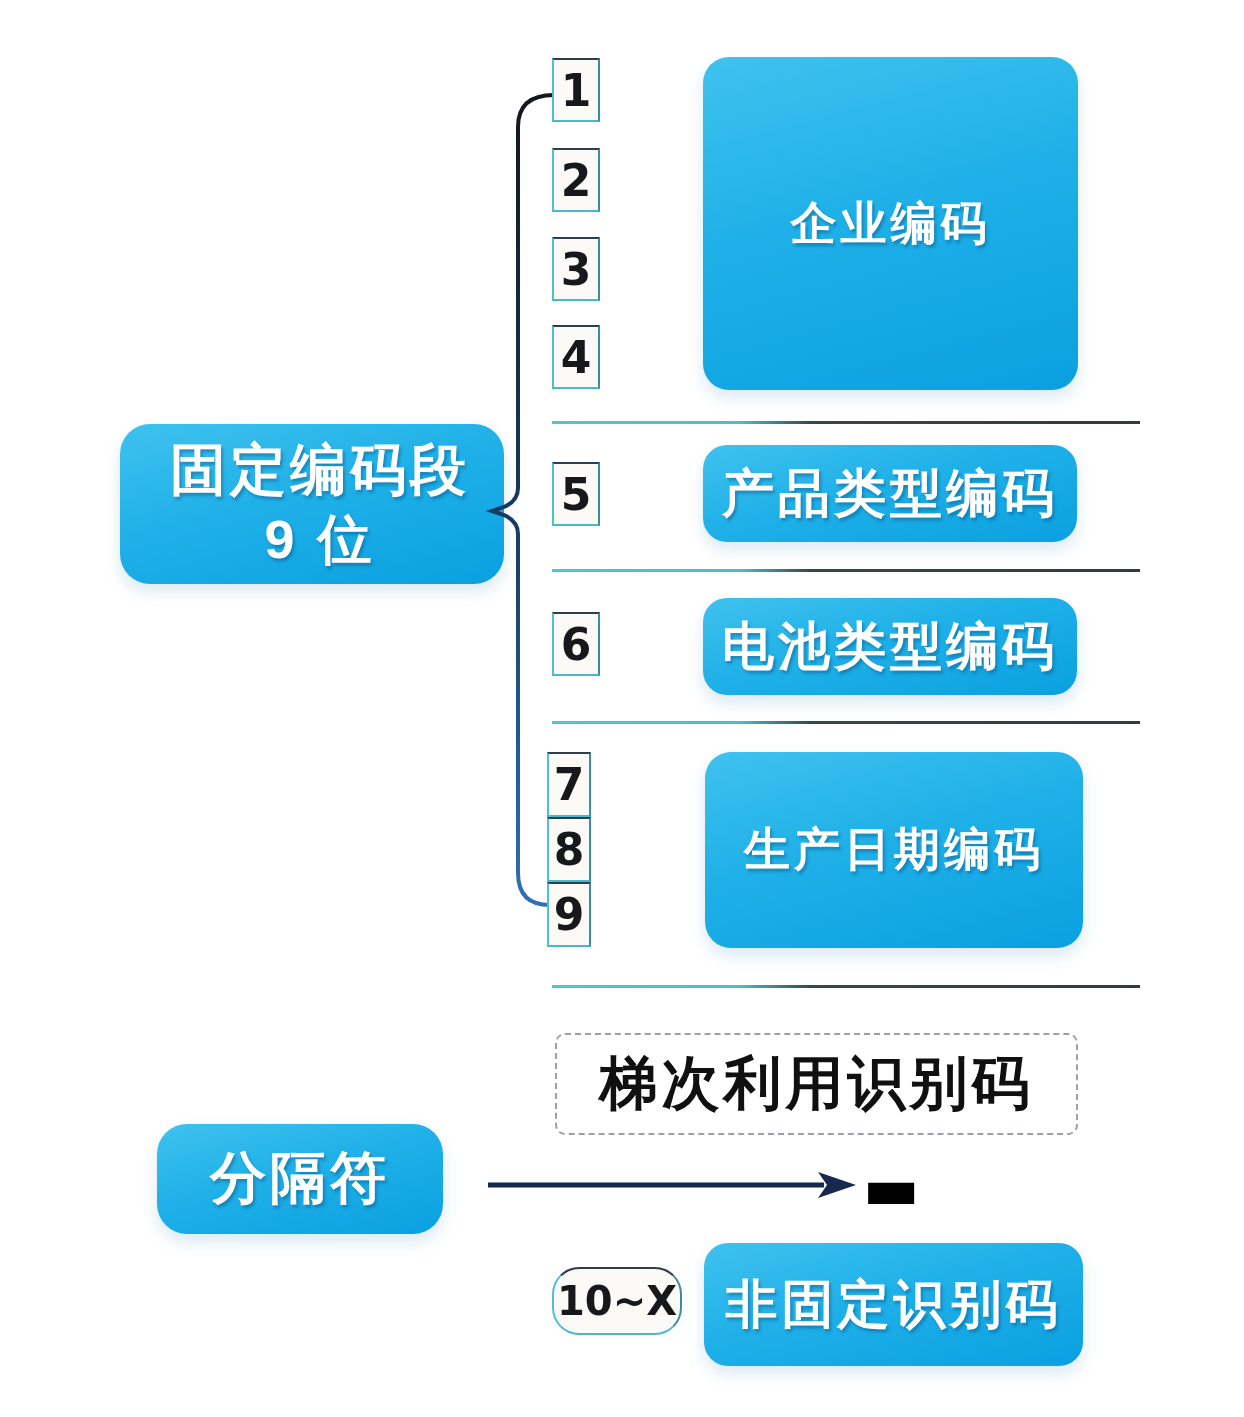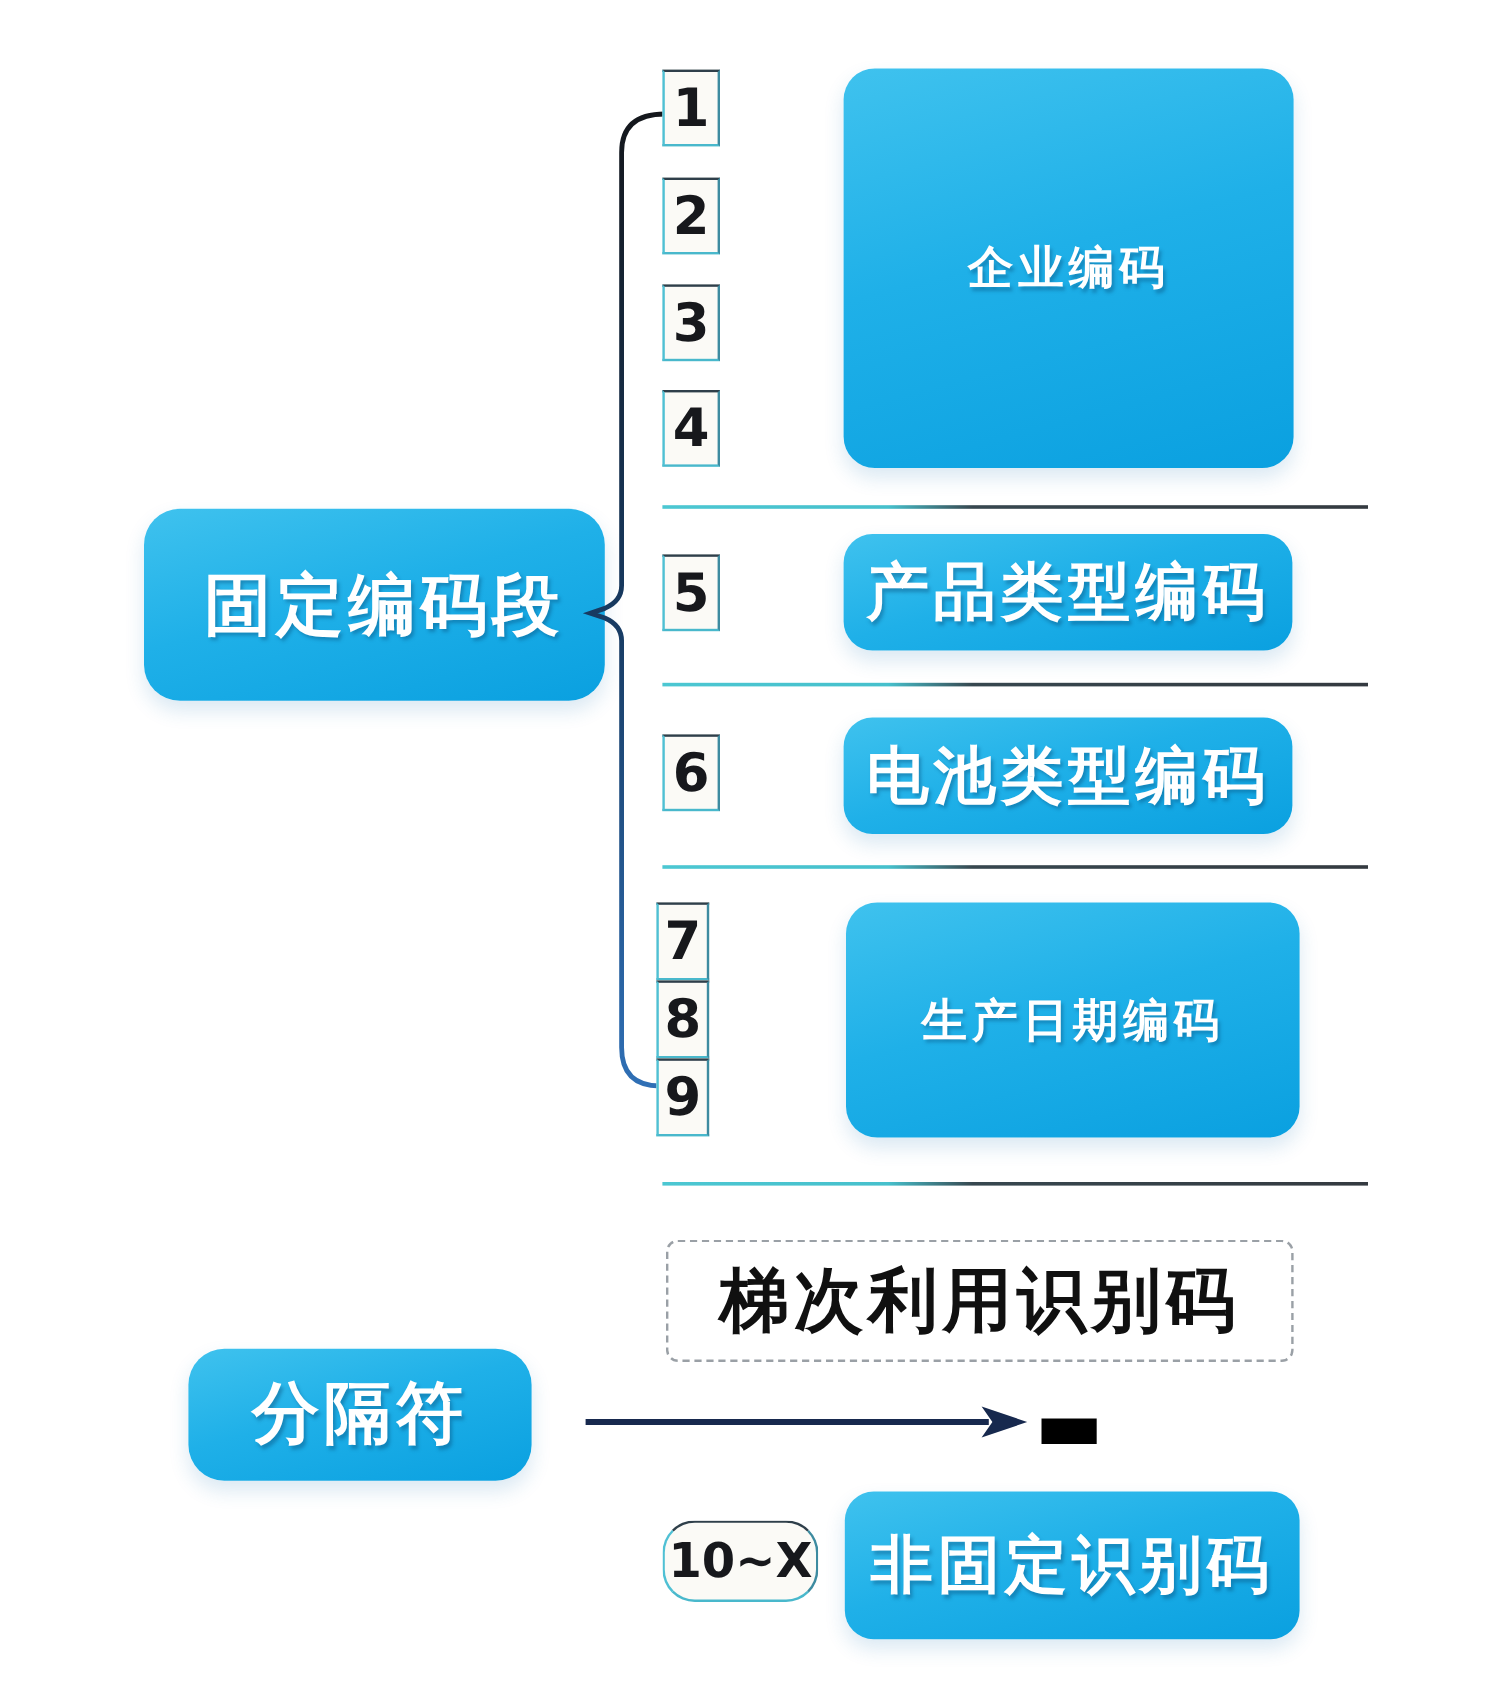--- a/index.html
+++ b/index.html
@@ -15,21 +15,21 @@
   .bluebox{
     background:radial-gradient(ellipse at 50% 38%, #3ec5f1 0%, #1bacе7 55%, #0da2e1 100%);
     background:linear-gradient(165deg,#3fc2ee 0%, #1fb0e8 45%, #0aa0e0 100%);
     color:#ffffff;
     display:flex;align-items:center;justify-content:center;
     text-align:center;
     font-weight:bold;
     text-shadow:2px 3px 3px rgba(8,74,120,.40);
     box-shadow:0 8px 16px rgba(30,120,180,.16);
   }
-  .bigfont{font-size:38px;letter-spacing:4px;}
+  .bigfont{font-size:46px;letter-spacing:4px;}
   
   .digitbox{
     background:#fbfaf6;
     border:2px solid;
     border-color:#2f3f4a #3d8ba0 #49b8cc #4fc0d4;
     display:flex;align-items:center;justify-content:center;
     font-weight:bold;color:#17181c;
     font-size:44px;
     font-family:"DejaVu Sans","Liberation Sans",sans-serif;
     box-sizing:border-box;
@@ -59,20 +59,21 @@
     font-family:"DejaVu Sans",sans-serif;
   }
 </style>
 </head>
 <body>
 
 <div id="stage">
 
   <div class="abs bluebox" style="left:120px;top:424px;width:368px;height:160px;border-radius:30px;flex-direction:column;line-height:1.28;padding-left:16px;">
     <span class="bigfont" style="font-size:56px;">固定编码段</span>
+    <span class="bigfont" style="font-size:54px;">9 位</span>
   </div>
 
   <svg class="abs" style="left:480px;top:80px;" width="90" height="845" viewBox="0 0 90 845">
     <defs>
       <linearGradient id="braceGrad" x1="0" y1="0" x2="0" y2="1">
         <stop offset="0" stop-color="#14171c"></stop>
         <stop offset="0.5" stop-color="#17395f"></stop>
         <stop offset="1" stop-color="#2f6fb5"></stop>
       </linearGradient>
     </defs>

